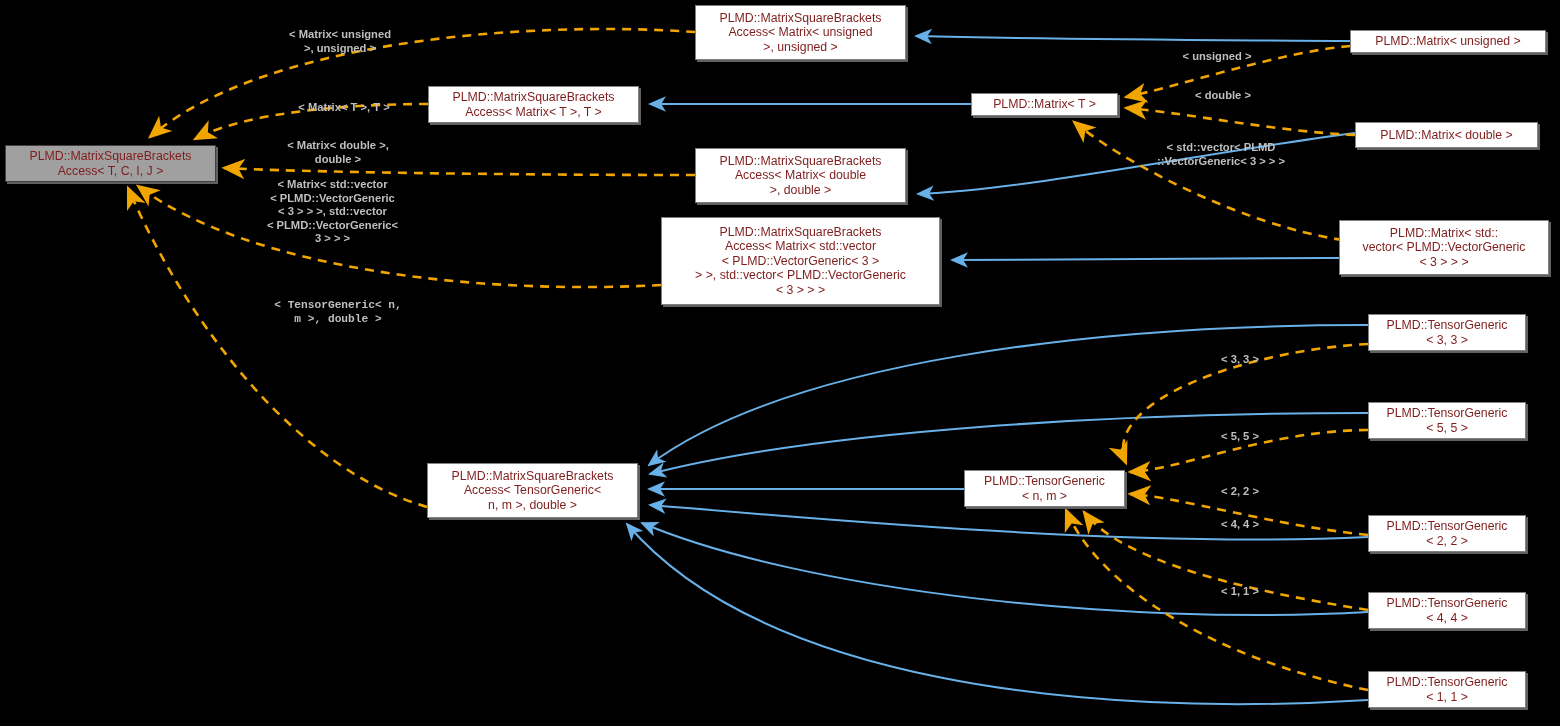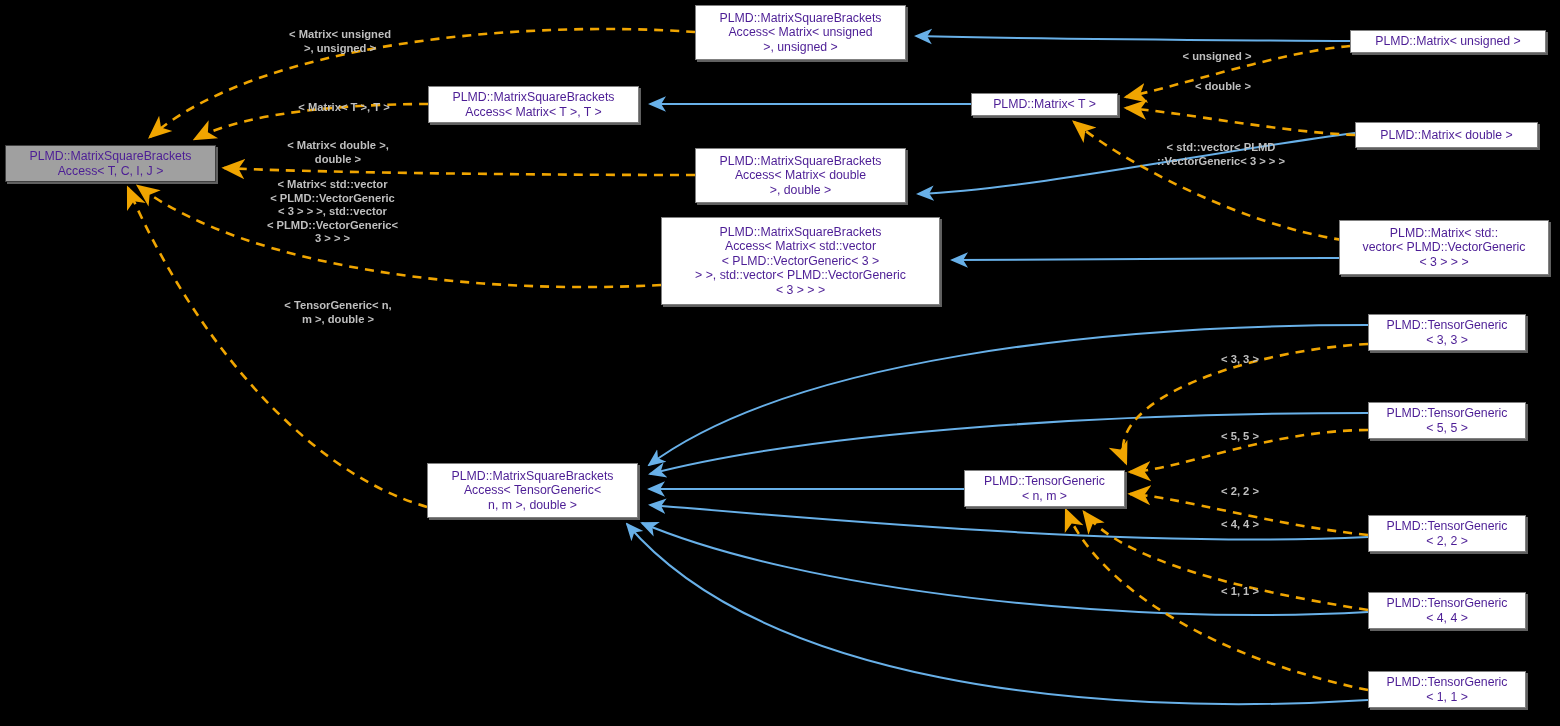--- a/index.html
+++ b/index.html
@@ -1,20 +1,20 @@
 <!DOCTYPE html>
 <html><head>
 <meta charset="utf-8">
 <style>
   html,body{margin:0;padding:0;background:#000;}
   #stage{position:relative;width:1560px;height:726px;background:#000;overflow:hidden;
          font-family:"Liberation Sans","DejaVu Sans",sans-serif;}
   svg.layer{position:absolute;left:0;top:0;width:1560px;height:726px;}
   .node{position:absolute;box-sizing:border-box;border:1px solid #808080;
-        background:#ffffff;color:#4c1d95;display:flex;align-items:center;justify-content:center;
+        background:#ffffff;color:#7f1d1d;display:flex;align-items:center;justify-content:center;
         text-align:center;font-size:12.3px;line-height:14.6px;white-space:pre-line;
         box-shadow:2px 2px 0 0 #606060;padding:1px 3px;}
   .node.current{background:#a0a0a0;border:1px solid #404040;}
   .elabel{position:absolute;color:#bfbfbf;font-size:11.2px;line-height:13.5px;
           text-align:center;white-space:pre-line;font-weight:bold;}
 </style>
 </head>
 <body>
 
 <div id="stage">
@@ -96,24 +96,24 @@
       <div class="elabel" style="left: 244px; top: 28px; width: 192px; text-align: center;">&lt; Matrix&lt; unsigned
 &gt;, unsigned &gt;</div>
       <div class="elabel" style="left: 248px; top: 101px; width: 192px;">&lt; Matrix&lt; T &gt;, T &gt;</div>
       <div class="elabel" style="left: 238px; top: 139px; width: 200px;">&lt; Matrix&lt; double &gt;,
 double &gt;</div>
       <div class="elabel" style="left: 229px; top: 178px; width: 207px;">&lt; Matrix&lt; std::vector
 &lt; PLMD::VectorGeneric
 &lt; 3 &gt; &gt; &gt;, std::vector
 &lt; PLMD::VectorGeneric&lt;
 3 &gt; &gt; &gt;</div>
-      <div class="elabel" style="left: 243px; top: 299px; width: 190px;">&lt; TensorGeneric&lt; n,
+      <div class="elabel" style="left: 243px; top: 299px; width: 190px; font-family: Liberation Mono, monospace;">&lt; TensorGeneric&lt; n,
 m &gt;, double &gt;</div>
       <div class="elabel" style="left: 1122px; top: 50px; width: 190px;">&lt; unsigned &gt;</div>
-      <div class="elabel" style="left: 1128px; top: 80px; width: 190px;">&lt; double &gt;</div>
+      <div class="elabel" style="left: 1128px; top: 89px; width: 190px;">&lt; double &gt;</div>
       <div class="elabel" style="left: 1121px; top: 129px; width: 200px; margin-top: 12px;">&lt; std::vector&lt; PLMD
 ::VectorGeneric&lt; 3 &gt; &gt; &gt;</div>
       <div class="elabel" style="left: 1160px; top: 353px; width: 160px;">&lt; 3, 3 &gt;</div>
       <div class="elabel" style="left: 1160px; top: 430px; width: 160px;">&lt; 5, 5 &gt;</div>
       <div class="elabel" style="left: 1160px; top: 485px; width: 160px;">&lt; 2, 2 &gt;</div>
       <div class="elabel" style="left: 1160px; top: 518px; width: 160px;">&lt; 4, 4 &gt;</div>
       <div class="elabel" style="left: 1160px; top: 585px; width: 160px;">&lt; 1, 1 &gt;</div>
     </div>
 </div>
 

